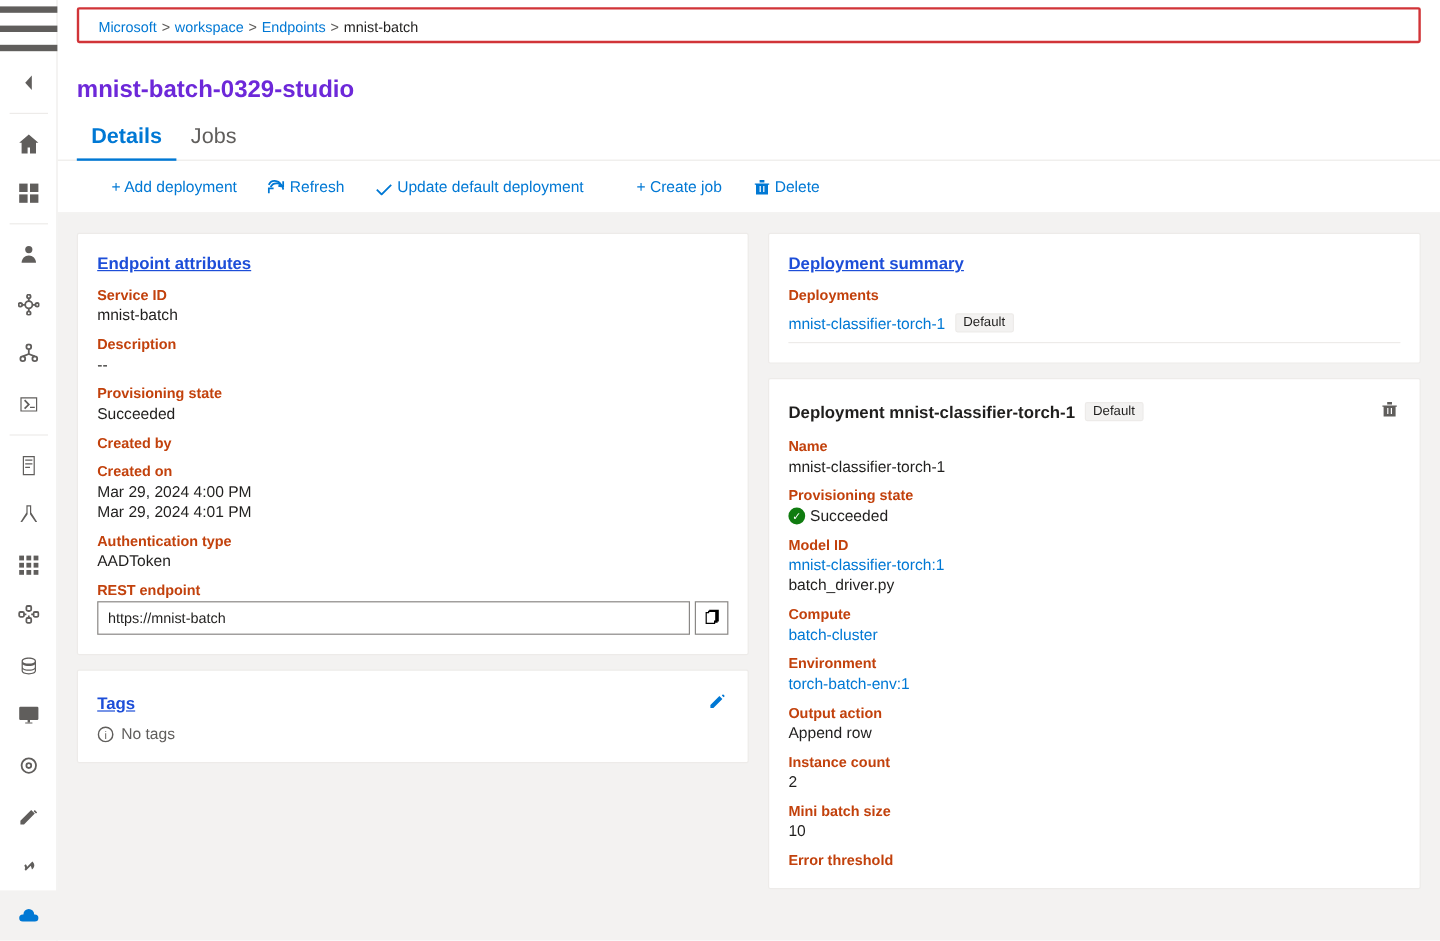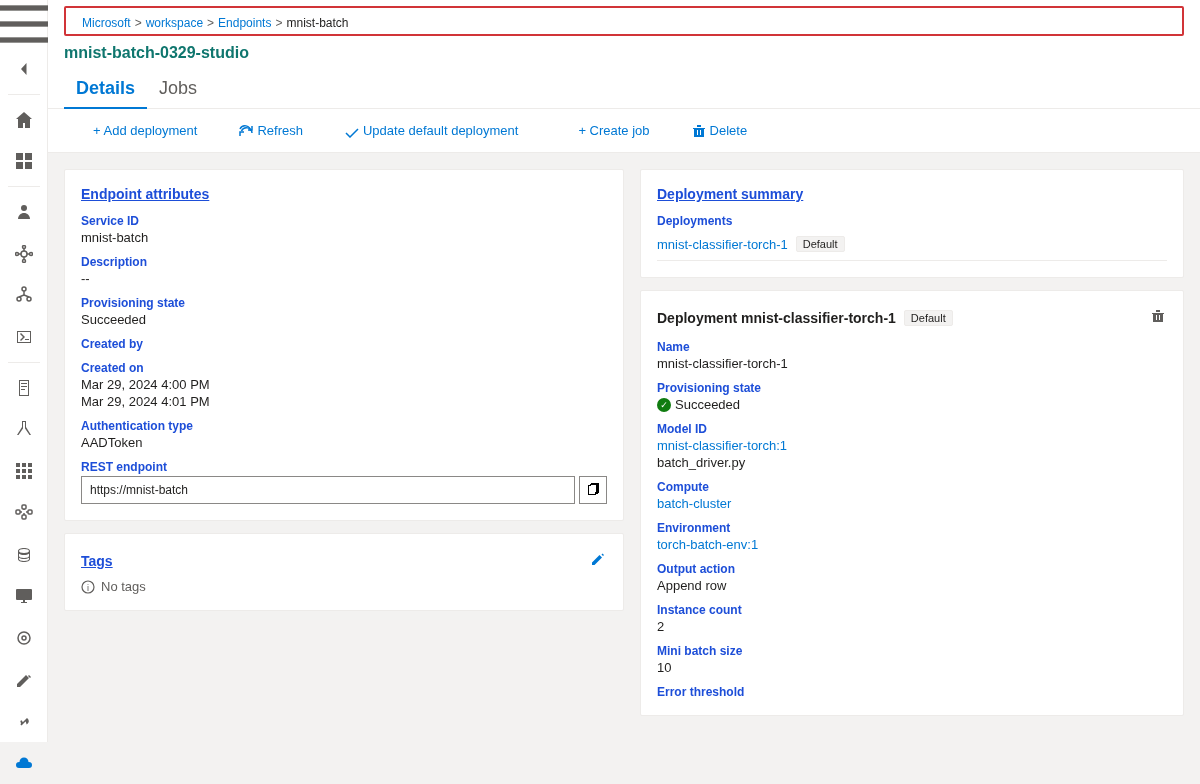--- a/index.html
+++ b/index.html
@@ -16,47 +16,47 @@
     
     .main { flex: 1; display: flex; flex-direction: column; overflow: hidden; }
 
     
     .breadcrumb-bar { padding: 8px 16px 4px 16px; display: flex; align-items: center; gap: 4px; border: 2px solid #d13438; margin: 6px 16px 0 16px; border-radius: 2px; }
     .breadcrumb-link { color: #0078d4; cursor: pointer; text-decoration: none; font-size: 12px; }
     .breadcrumb-sep { color: #605e5c; font-size: 12px; }
     .breadcrumb-current { color: #201f1e; font-size: 12px; }
 
     
-    .page-title { font-size: 16px; font-weight: 600; padding: 8px 16px 8px 16px; color: #0f766e; }
+    .page-title { font-size: 20px; font-weight: 600; padding: 8px 16px 8px 16px; color: #6d28d9; margin-top: 20px; }
 
     
     .tabs { display: flex; border-bottom: 1px solid #edebe9; padding: 0 16px; }
     .tab { padding: 8px 12px; cursor: pointer; font-size: 18px; color: #605e5c; border-bottom: 2px solid transparent; margin-bottom: -1px; }
     .tab.active { color: #0078d4; border-bottom: 2px solid #0078d4; font-weight: 600; }
 
     
-    .toolbar { display: flex; align-items: center; gap: 20px; padding: 8px 16px; border-bottom: 1px solid #edebe9; }
+    .toolbar { display: flex; align-items: center; gap: 4px; padding: 8px 16px; border-bottom: 1px solid #edebe9; }
     .toolbar-btn { display: flex; align-items: center; gap: 4px; padding: 5px 10px; border: 1px solid transparent; background: transparent; cursor: pointer; font-size: 13px; color: #0078d4; border-radius: 2px; }
     .toolbar-btn svg { width: 14px; height: 14px; }
 
     
     .content { flex: 1; display: flex; gap: 16px; padding: 16px; overflow-y: auto; background: #f3f2f1; }
 
     
     .left-panel { flex: 0 0 560px; display: flex; flex-direction: column; gap: 12px; }
 
     
     .right-panel { flex: 1; display: flex; flex-direction: column; gap: 12px; }
 
     
     .card { background: #fff; border: 1px solid #edebe9; border-radius: 2px; padding: 16px; }
     .card-title { font-size: 14px; font-weight: 600; margin-bottom: 12px; color: #1d4ed8; text-decoration: underline; }
 
     
-    .attr-label { font-size: 12px; font-weight: 600; color: #1d4ed8; margin-top: 10px; }
+    .attr-label { font-size: 12px; font-weight: 600; color: #c2410c; margin-top: 10px; }
     .attr-label:first-child { margin-top: 0; }
     .attr-value { font-size: 13px; color: #201f1e; margin-top: 2px; }
     .attr-value.link { color: #0078d4; cursor: pointer; }
 
     
     .input-row { display: flex; align-items: center; gap: 4px; margin-top: 2px; }
     .endpoint-input { flex: 1; padding: 4px 8px; border: 1px solid #8a8886; font-size: 12px; color: #201f1e; background: #fff; height: 28px; }
     .copy-btn { width: 28px; height: 28px; display: flex; align-items: center; justify-content: center; border: 1px solid #8a8886; background: #fff; cursor: pointer; }
 
     

